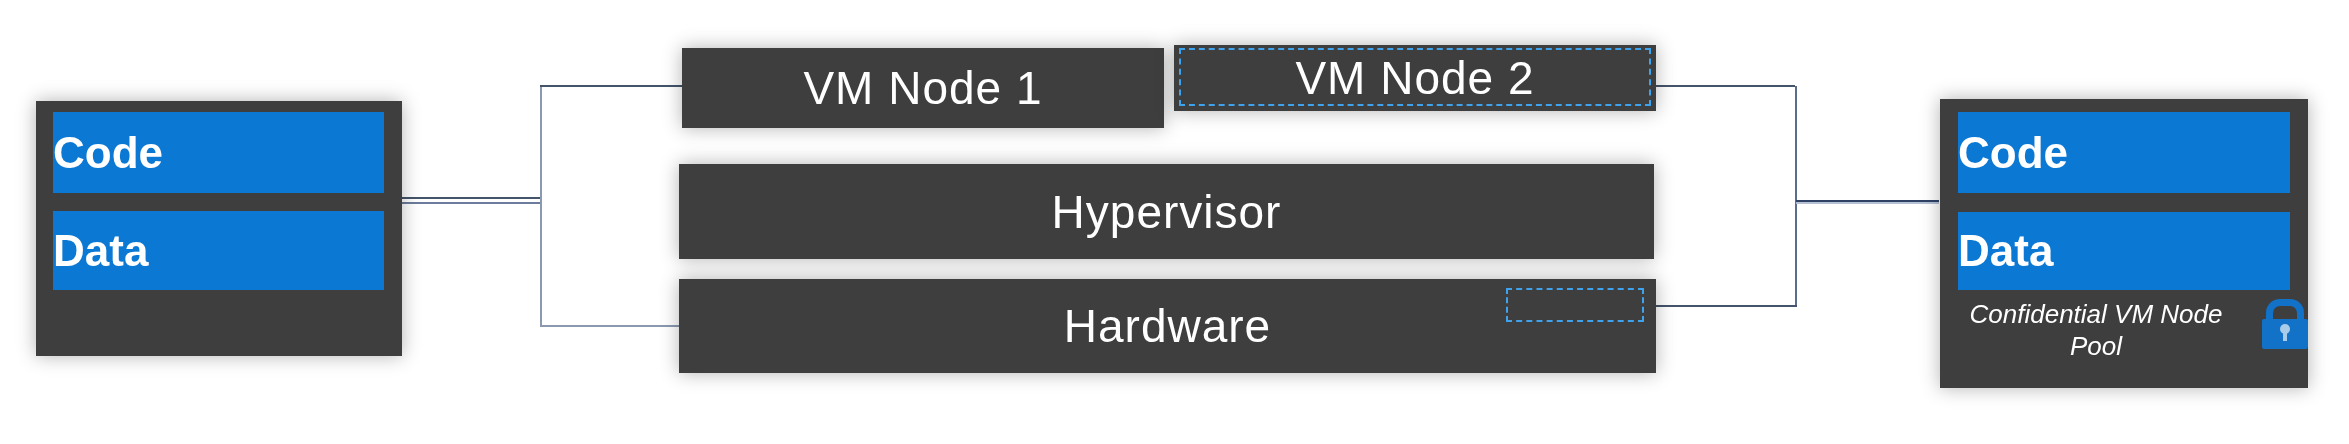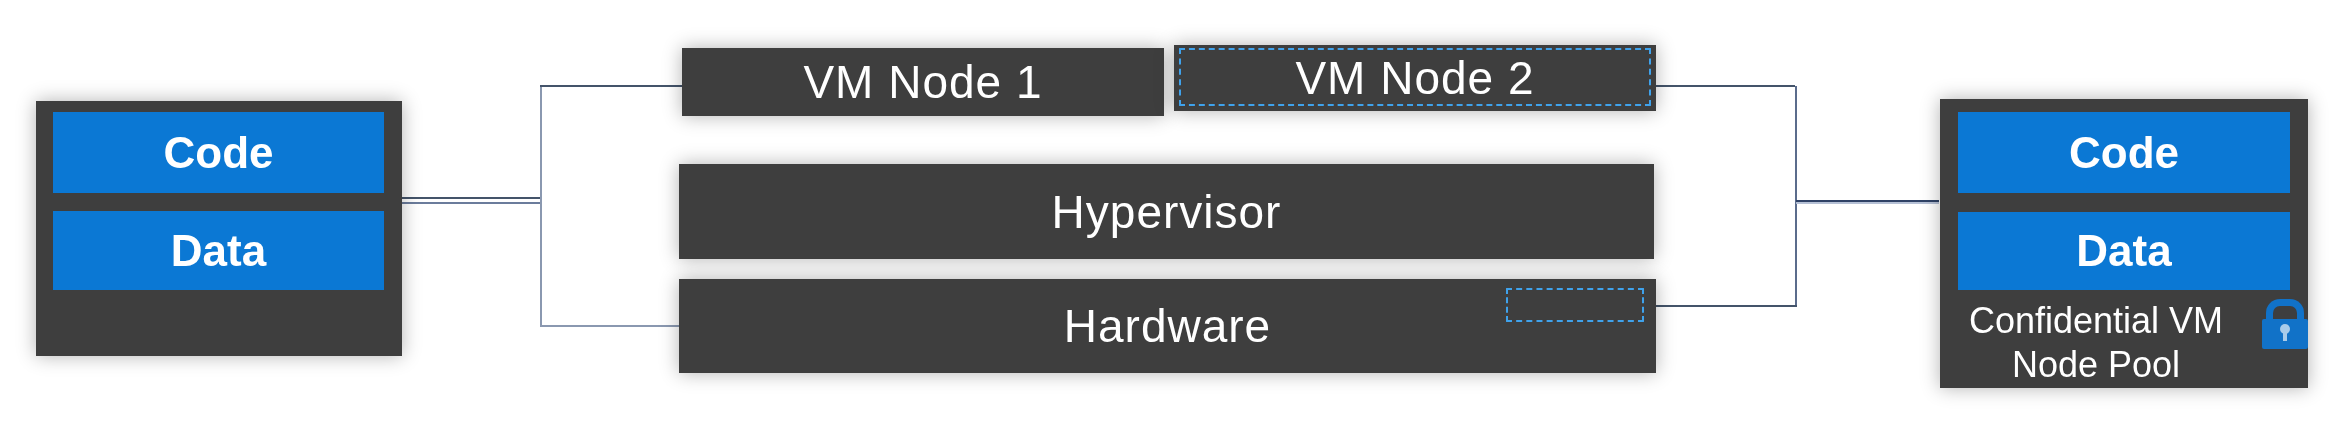--- a/index.html
+++ b/index.html
@@ -6,21 +6,21 @@
   .stage{
     position:relative;width:2349px;height:444px;background:#ffffff;
     font-family:"Liberation Sans",sans-serif;overflow:hidden;
   }
   .darkbox{
     position:absolute;background:#3E3E3E;
     box-shadow:0 0 18px rgba(0,0,0,.30);
   }
   .bluebox{
     position:absolute;background:#0B78D4;color:#ffffff;
-    display:flex;align-items:center;justify-content:center;
+    display:flex;align-items:center;justify-content:flex-start;
     font-weight:bold;font-size:44px;
   }
   .barlabel{
     position:absolute;inset:0;color:#ffffff;font-size:46px;font-weight:400;
     display:flex;align-items:center;justify-content:center;letter-spacing:1px;
   }
   .dashed{
     position:absolute;border:2px dashed #3FA2EC;border-radius:1px;
   }
   .hline{position:absolute;height:2px;background:#44546A;}
@@ -29,21 +29,21 @@
   .dline{
     position:absolute;height:3px;background:transparent;
     border-top:2px solid #44546A;border-bottom:2px solid #6B7C9C;
   }
   .caption{
     position:absolute;left:0;top:200px;width:100%;
     display:flex;justify-content:center;align-items:flex-start;gap:10px;
     color:#ffffff;
   }
   .caption-text{
-    width:312px;text-align:center;font-size:36px;line-height:1.22;color:#ffffff;
+    width:312px;text-align:center;font-size:26px;line-height:1.22;color:#ffffff;font-style:italic;
   }
   .lock{position:absolute;width:46px;height:50px;}
   .lock-shackle{
     width:24px;height:20px;margin:0 auto;
     border:7px solid #1172C8;border-bottom:none;
     border-radius:14px 14px 0 0;box-sizing:content-box;
   }
   .lock-body{
     position:absolute;left:0;top:20px;width:46px;height:30px;
     background:#1172C8;border-radius:2px;
@@ -74,21 +74,21 @@
 
   <div class="darkbox" style="left:36px;top:101px;width:366px;height:255px;">
     <div class="bluebox" style="left:17px;top:11px;width:331px;height:81px;">
       <span>Code</span>
     </div>
     <div class="bluebox" style="left:17px;top:110px;width:331px;height:79px;">
       <span>Data</span>
     </div>
   </div>
 
-  <div class="darkbox" style="left:682px;top:48px;width:482px;height:68px;">
+  <div class="darkbox" style="left:682px;top:48px;width:482px;height:80px;">
     <div class="barlabel">VM Node 1</div>
   </div>
 
   <div class="darkbox" style="left:1174px;top:45px;width:482px;height:66px;">
     <div class="dashed" style="left:5px;top:3px;right:5px;bottom:5px;"></div>
     <div class="barlabel">VM Node 2</div>
   </div>
 
   <div class="darkbox" style="left:679px;top:164px;width:975px;height:95px;">
     <div class="barlabel">Hypervisor</div>

